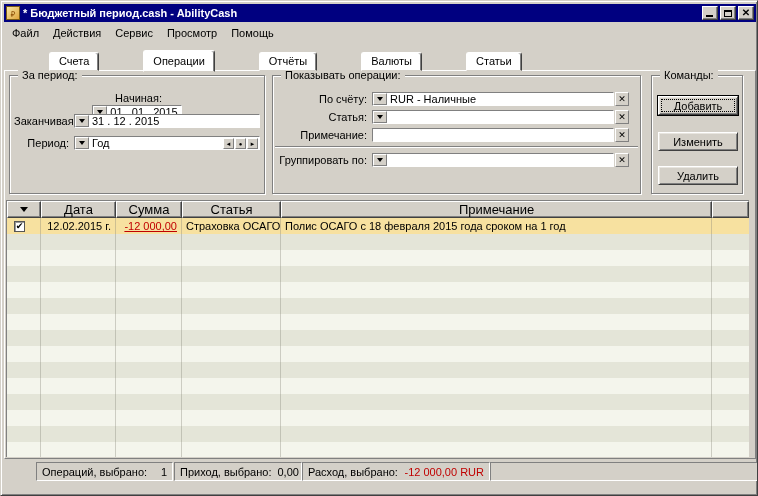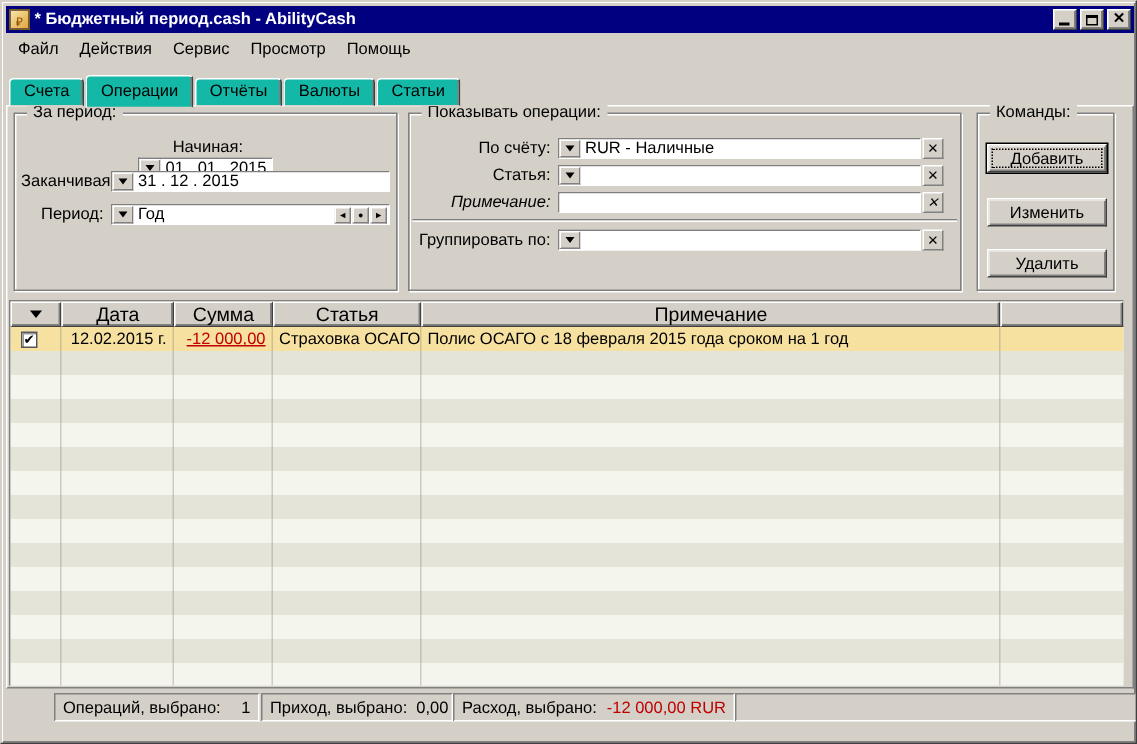--- a/index.html
+++ b/index.html
@@ -18,23 +18,23 @@
     box-shadow:inset -1px -1px 0 #808080;margin-left:2px;display:flex;align-items:center;justify-content:center;
     font-size:9px;font-weight:bold;color:#000;position:relative;cursor:default;}
   .glyph-min{position:absolute;left:3px;bottom:2px;width:7px;height:2px;background:#000;}
   .glyph-max{width:8px;height:7px;border:1px solid #000;border-top:2px solid #000;}
   .glyph-close{font-size:10px;line-height:10px;font-weight:bold;}
   
   .menubar{position:absolute;left:4px;top:22px;width:750px;height:20px;display:flex;align-items:center;}
   .menu-item{padding:2px 7px;font-size:11px;color:#000;}
   
   .tabstrip{position:absolute;left:5px;top:48px;height:22px;display:flex;align-items:flex-end;z-index:3;}
-  .tab{height:19px;padding:2px 9px 0 9px;font-size:11px;background:#14b8a6;margin-right:1px;
+  .tab{height:19px;padding:2px 9px 0 9px;font-size:11px;background:#ffffff;margin-right:1px;
     border:1px solid;border-color:#fff #404040 #d4d0c8 #fff;border-radius:3px 3px 0 0;
-    box-shadow:inset -1px 0 0 #808080;white-space:nowrap;}
+    box-shadow:inset -1px 0 0 #808080;white-space:nowrap;margin-left:43px;}
   .tab.active{height:22px;padding-top:4px;position:relative;z-index:4;margin-bottom:-1px;font-size:11px;}
   .tabpage{position:absolute;left:3px;top:69px;width:752px;height:389px;
     border:1px solid;border-color:#fff #808080 #808080 #fff;z-index:1;}
   
   .group{position:absolute;border:1px solid #808080;box-shadow:1px 1px 0 #fff, inset 1px 1px 0 #fff;z-index:2;}
   .group-title{position:absolute;top:-7px;left:8px;background:#d4d0c8;padding:0 4px;font-size:11px;line-height:13px;}
   .g-period{left:8px;top:74px;width:256px;height:119px;}
   .g-filter{left:271px;top:74px;width:369px;height:119px;}
   .g-commands{left:650px;top:74px;width:92px;height:119px;}
   .frow{position:absolute;display:flex;align-items:center;height:14px;}
@@ -59,21 +59,21 @@
   .btn.default{box-shadow:0 0 0 1px #000, inset 1px 1px 0 #e8e5df, inset -1px -1px 0 #808080;
     outline:1px dotted #000;outline-offset:-4px;}
   
   .optable{position:absolute;left:5px;top:199px;width:743px;height:257px;background:#f4f5ec;
     border-top:1px solid #808080;border-left:1px solid #808080;overflow:hidden;z-index:2;}
   .trow{display:flex;width:100%;}
   .thead .tcell{height:17px;background:#d4d0c8;border:1px solid;border-color:#fff #404040 #404040 #fff;
     box-shadow:inset -1px -1px 0 #808080;font-size:13px;display:flex;align-items:center;justify-content:center;
     white-space:nowrap;overflow:hidden;}
   .tcell{flex:0 0 auto;}
-  .c0{width:34px;} .c1{width:75px;} .c2{width:66px;} .c3{width:99px;} .c4{width:386px;text-align:right;} .c5{flex:1 1 auto;width:auto;}
+  .c0{width:34px;} .c1{width:75px;} .c2{width:66px;} .c3{width:99px;} .c4{width:431px;text-align:right;} .c5{flex:1 1 auto;width:auto;}
   .drow .tcell{height:16px;font-size:11px;display:flex;align-items:center;white-space:nowrap;overflow:hidden;
     border-right:1px solid rgba(128,128,118,0.35);}
   .drow .tcell.c5{border-right:none;}
   .drow.selected{background:#f7e1a0;}
   .cell-right{justify-content:flex-end;padding-right:4px;}
   .cell-left{justify-content:flex-start;padding-left:4px;}
   .amount-neg{color:#c00000;text-decoration:underline;}
   .checkbox{width:11px;height:11px;background:#fff;border:1px solid #555;box-shadow:inset 1px 1px 0 #999;
     margin-left:7px;display:flex;align-items:center;justify-content:center;font-size:9px;line-height:9px;color:#000;}
   .stripe.even{background:#e4e5d8;} .stripe.odd{background:#f4f5ec;}
@@ -178,21 +178,21 @@
       <div class="combo">
         <div class="combo-btn">
             <span class="tri-down"></span>
           </div>
         <div class="combo-text"></div>
       </div>
       <div class="clear-btn">
           <span>✕</span>
         </div>
     </div>
-    <div class="frow" style="left:4px;top:52px;width:352px;font-style:italic;">
+    <div class="frow" style="left:4px;top:52px;width:352px;">
       <div class="flabel" style="width:95px;">Примечание:</div>
       <div class="combo">
         <div class="combo-text"></div>
       </div>
       <div class="clear-btn">
           <span>✕</span>
         </div>
     </div>
     <div class="separator" style="top:70px;"></div>
     <div class="frow" style="left:4px;top:77px;width:352px;">

